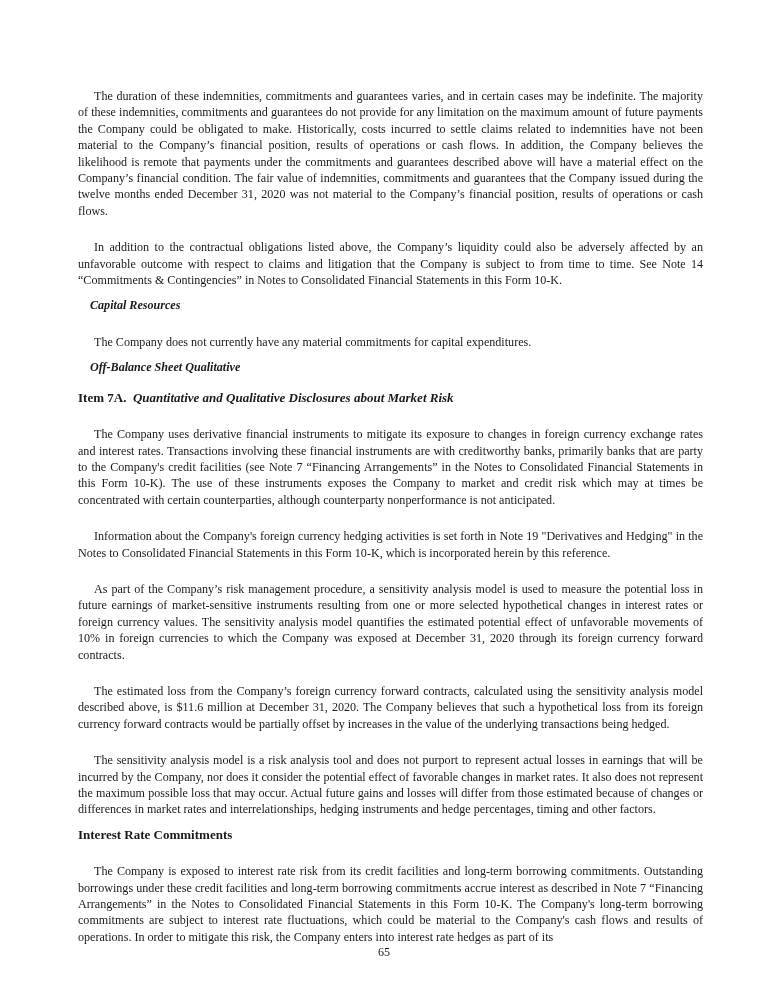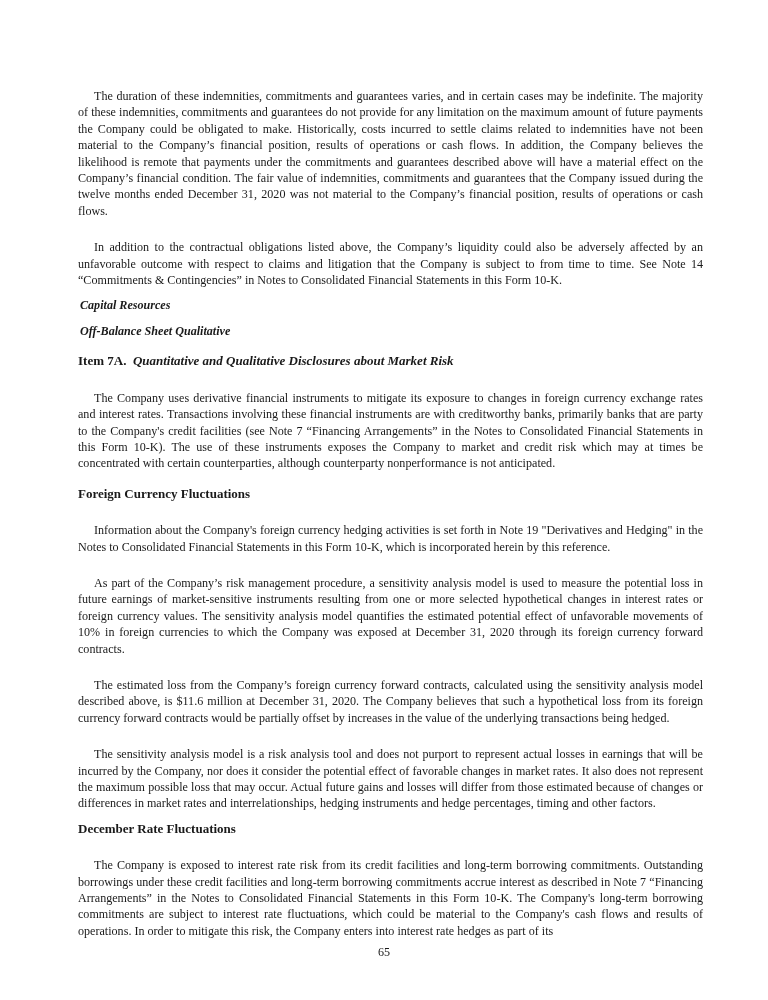--- a/index.html
+++ b/index.html
@@ -29,21 +29,21 @@
     text-indent: 16px;
   }
   .gap-8 { margin-top: 20px; }
   .gap-10 { margin-top: 9px; }
   .gap-14 { margin-top: 14px; }
   .subhead {
     font-size: 12.1px;
     line-height: 16.4px;
     font-weight: bold;
     font-style: italic;
-    margin-left: 2px;
+    margin-left: 12px;
   }
   .heading {
     font-size: 13px;
     line-height: 16.4px;
     font-weight: bold;
   }
   .heading .italic-part {
     font-style: italic;
   }
   .page-number {
@@ -60,40 +60,40 @@
 <body>
 
 <div class="page">
 
   <p>The duration of these indemnities, commitments and guarantees varies, and in certain cases may be indefinite. The majority of these indemnities, commitments and guarantees do not provide for any limitation on the maximum amount of future payments the Company could be obligated to make. Historically, costs incurred to settle claims related to indemnities have not been material to the Company’s financial position, results of operations or cash flows. In addition, the Company believes the likelihood is remote that payments under the commitments and guarantees described above will have a material effect on the Company’s financial condition. The fair value of indemnities, commitments and guarantees that the Company issued during the twelve months ended December 31, 2020 was not material to the Company’s financial position, results of operations or cash flows.</p>
 
   <p class="gap-8">In addition to the contractual obligations listed above, the Company’s liquidity could also be adversely affected by an unfavorable outcome with respect to claims and litigation that the Company is subject to from time to time.  See Note 14 “Commitments &amp; Contingencies” in Notes to Consolidated Financial Statements in this Form 10-K.</p>
 
   <div class="subhead gap-10">Capital Resources</div>
 
+  <p class="gap-8">The Company does not currently have any material commitments for capital expenditures.</p>
 
   <div class="subhead gap-10">Off-Balance Sheet Qualitative</div>
 
 
   <div class="heading gap-14">
     <span>Item 7A.</span>&nbsp;
     <span class="italic-part">Quantitative and Qualitative Disclosures about Market Risk</span>
   </div>
 
   <p class="gap-8">The Company uses derivative financial instruments to mitigate its exposure to changes in foreign currency exchange rates and interest rates. Transactions involving these financial instruments are with creditworthy banks, primarily banks that are party to the Company's credit facilities (see Note 7 “Financing Arrangements” in the Notes to Consolidated Financial Statements in this Form 10-K). The use of these instruments exposes the Company to market and credit risk which may at times be concentrated with certain counterparties, although counterparty nonperformance is not anticipated.</p>
 
-  <div class="heading gap-14">Foreign Currency Fluctuations</div>
 
   <p class="gap-8">Information about the Company's foreign currency hedging activities is set forth in Note 19 "Derivatives and Hedging" in the Notes to Consolidated Financial Statements in this Form 10-K, which is incorporated herein by this reference.</p>
 
   <p class="gap-8">As part of the Company’s risk management procedure, a sensitivity analysis model is used to measure the potential loss in future earnings of market-sensitive instruments resulting from one or more selected hypothetical changes in interest rates or foreign currency values. The sensitivity analysis model quantifies the estimated potential effect of unfavorable movements of 10% in foreign currencies to which the Company was exposed at December 31, 2020 through its foreign currency forward contracts.</p>
 
   <p class="gap-8">The estimated loss from the Company’s foreign currency forward contracts, calculated using the sensitivity analysis model described above, is $11.6 million at December 31, 2020. The Company believes that such a hypothetical loss from its foreign currency forward contracts would be partially offset by increases in the value of the underlying transactions being hedged.</p>
 
   <p class="gap-8"> The sensitivity analysis model is a risk analysis tool and does not purport to represent actual losses in earnings that will be incurred by the Company, nor does it consider the potential effect of favorable changes in market rates. It also does not represent the maximum possible loss that may occur. Actual future gains and losses will differ from those estimated because of changes or differences in market rates and interrelationships, hedging instruments and hedge percentages, timing and other factors.</p>
 
-  <div class="heading gap-10">December Rate Fluctuations</div>
+  <div class="heading gap-10">Interest Rate Commitments</div>
 
   <p class="gap-8">The Company is exposed to interest rate risk from its credit facilities and long-term borrowing commitments. Outstanding borrowings under these credit facilities and long-term borrowing commitments accrue interest as described in Note 7 “Financing Arrangements” in the Notes to Consolidated Financial Statements in this Form 10-K. The Company's long-term borrowing commitments are subject to interest rate fluctuations, which could be material to the Company's cash flows and results of operations. In order to mitigate this risk, the Company enters into interest rate hedges as part of its</p>
 
 </div>
 
 <div class="page-number">65</div>
 
 </body></html>

